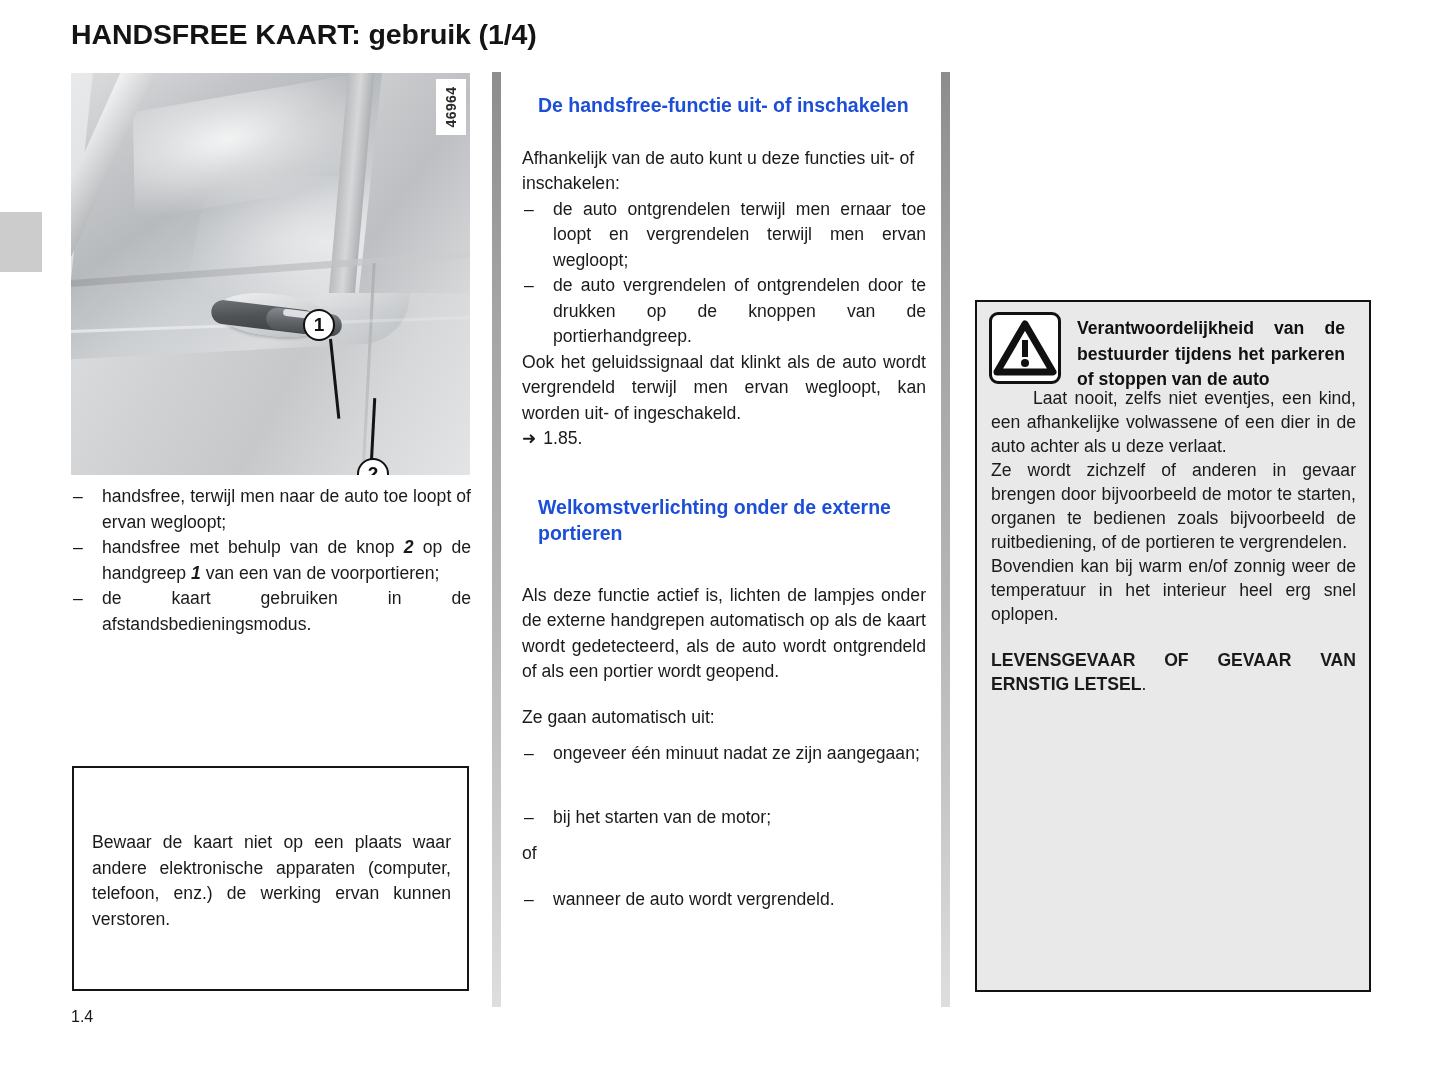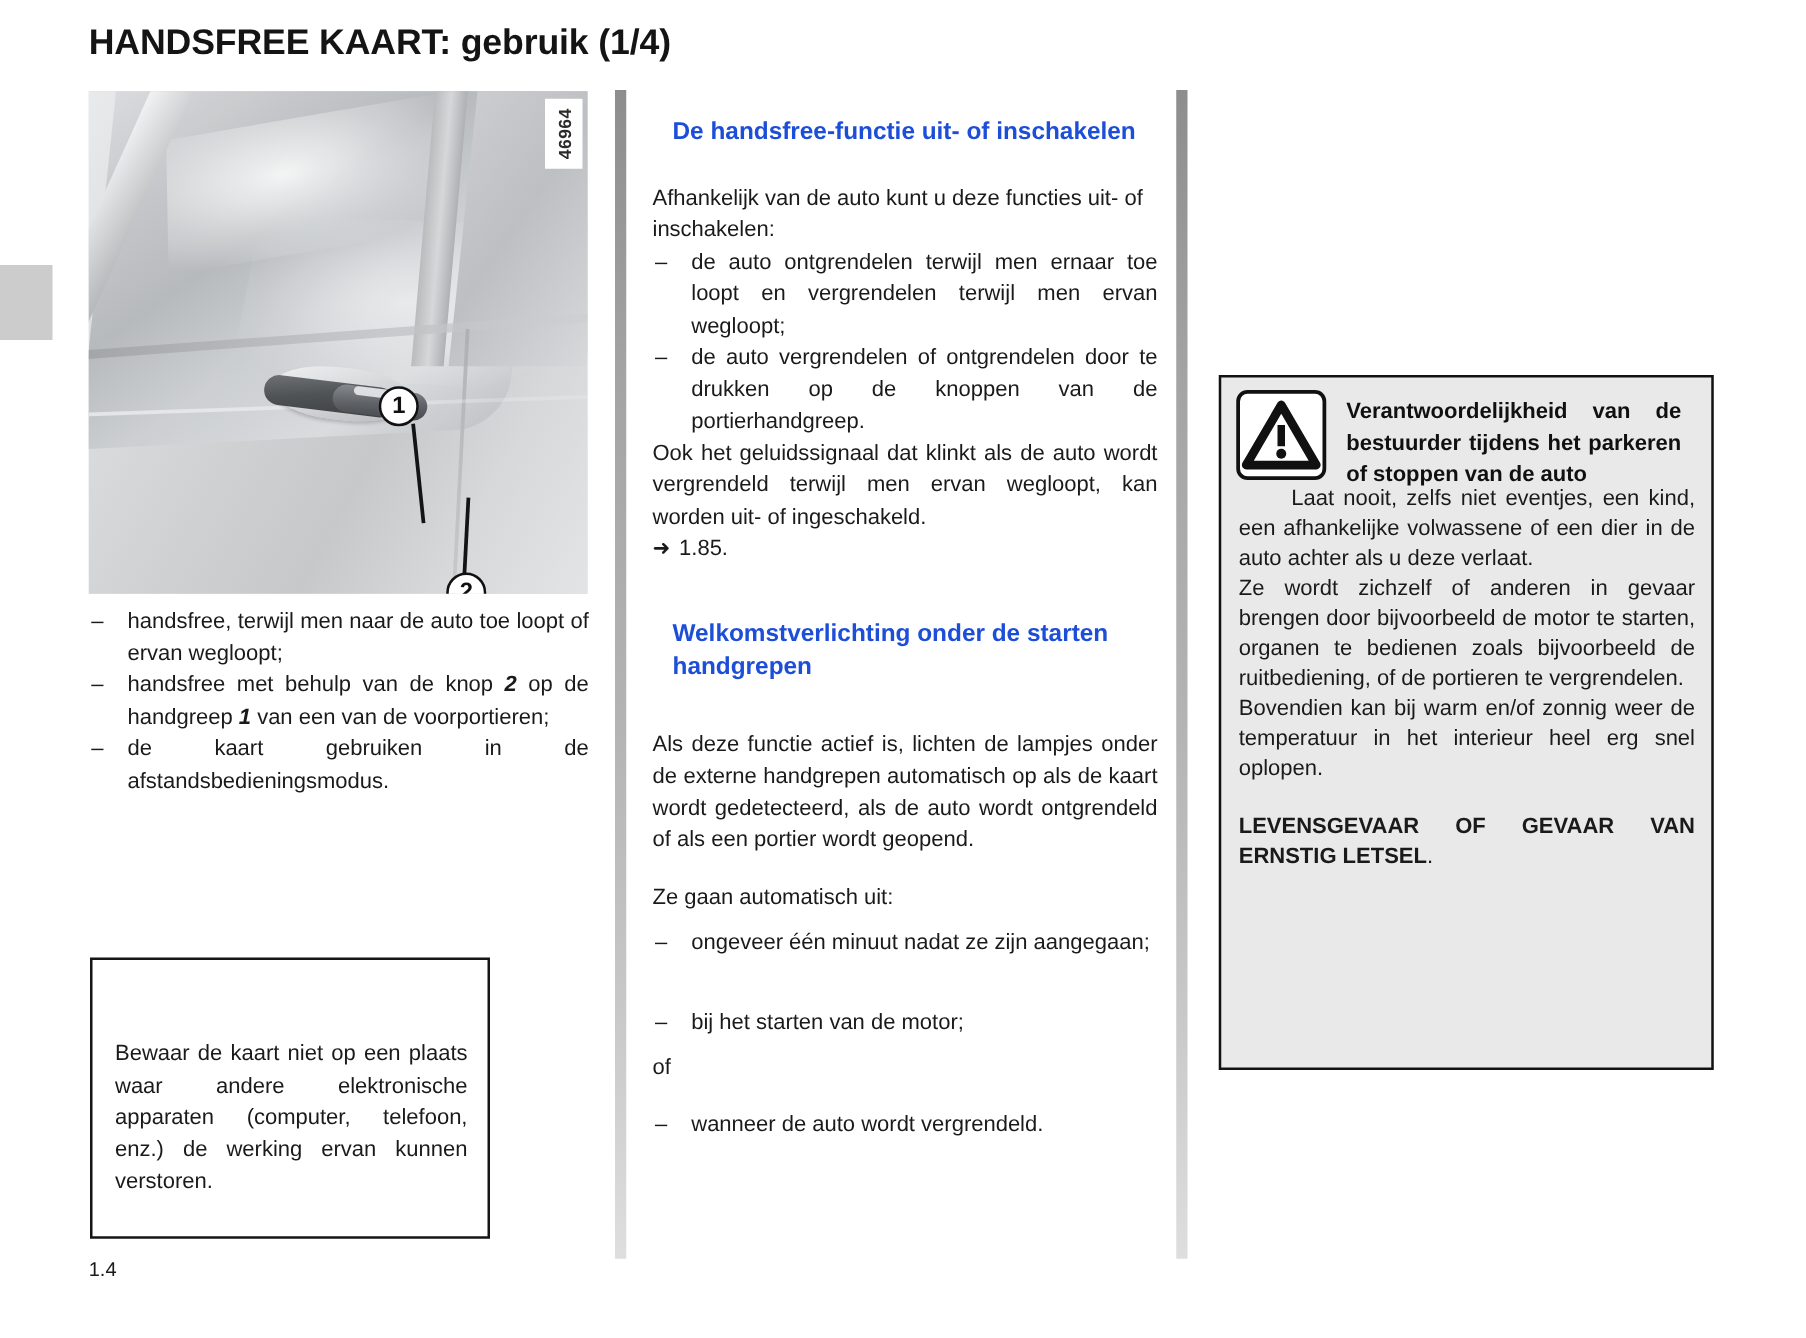--- a/index.html
+++ b/index.html
@@ -298,21 +298,21 @@
 
   .ref-line { display: flex; align-items: baseline; gap: 7px; }
   .arrow-glyph { font-size: 17px; line-height: 25.5px; }
   .ital-bold { font-weight: bold; font-style: italic; }
 
   
   .note-box {
     position: absolute;
     left: 72px;
     top: 766px;
-    width: 320px;
+    width: 397px;
     height: 225px;
     border: 2.4px solid #151515;
     box-sizing: border-box;
     background: #ffffff;
   }
   .note-box .note-text {
     position: absolute;
     left: 18px;
     right: 16px;
     top: 62px;
@@ -320,21 +320,21 @@
     line-height: 25.5px;
     text-align: justify;
   }
 
   
   .warning-box {
     position: absolute;
     left: 975px;
     top: 300px;
     width: 396px;
-    height: 556px;
+    height: 692px;
     border: 2.6px solid #121212;
     box-sizing: border-box;
     background: #e9e9e9;
   }
   .warn-icon {
     position: absolute;
     left: 12px;
     top: 10px;
     width: 72px;
     height: 72px;
@@ -440,21 +440,21 @@
       <li>de auto vergrendelen of ontgrendelen door te drukken op de knoppen van de portierhandgreep.</li>
     </ul>
     <p class="para">Ook het geluidssignaal dat klinkt als de auto wordt vergrendeld terwijl men ervan wegloopt, kan worden uit- of ingeschakeld.</p>
     <div class="ref-line">
       <span class="arrow-glyph">➜</span>
       <span>1.85.</span>
     </div>
 
     <div class="gap-l"></div>
 
-    <h2 class="section-head">Welkomstverlichting onder de starten handgrepen</h2>
+    <h2 class="section-head">Welkomstverlichting onder de externe portieren</h2>
     <div class="gap-m"></div>
     <p class="para">Als deze functie actief is, lichten de lampjes onder de externe handgrepen automatisch op als de kaart wordt gedetecteerd, als de auto wordt ontgrendeld of als een portier wordt geopend.</p>
     <div class="gap-m"></div>
     <p class="para left-align">Ze gaan automatisch uit:</p>
     <div class="gap-s"></div>
     <ul class="dashlist spaced">
       <li>ongeveer één minuut nadat ze zijn aangegaan;</li>
       <li>bij het starten van de motor;</li>
     </ul>
     <div class="gap-s"></div>

